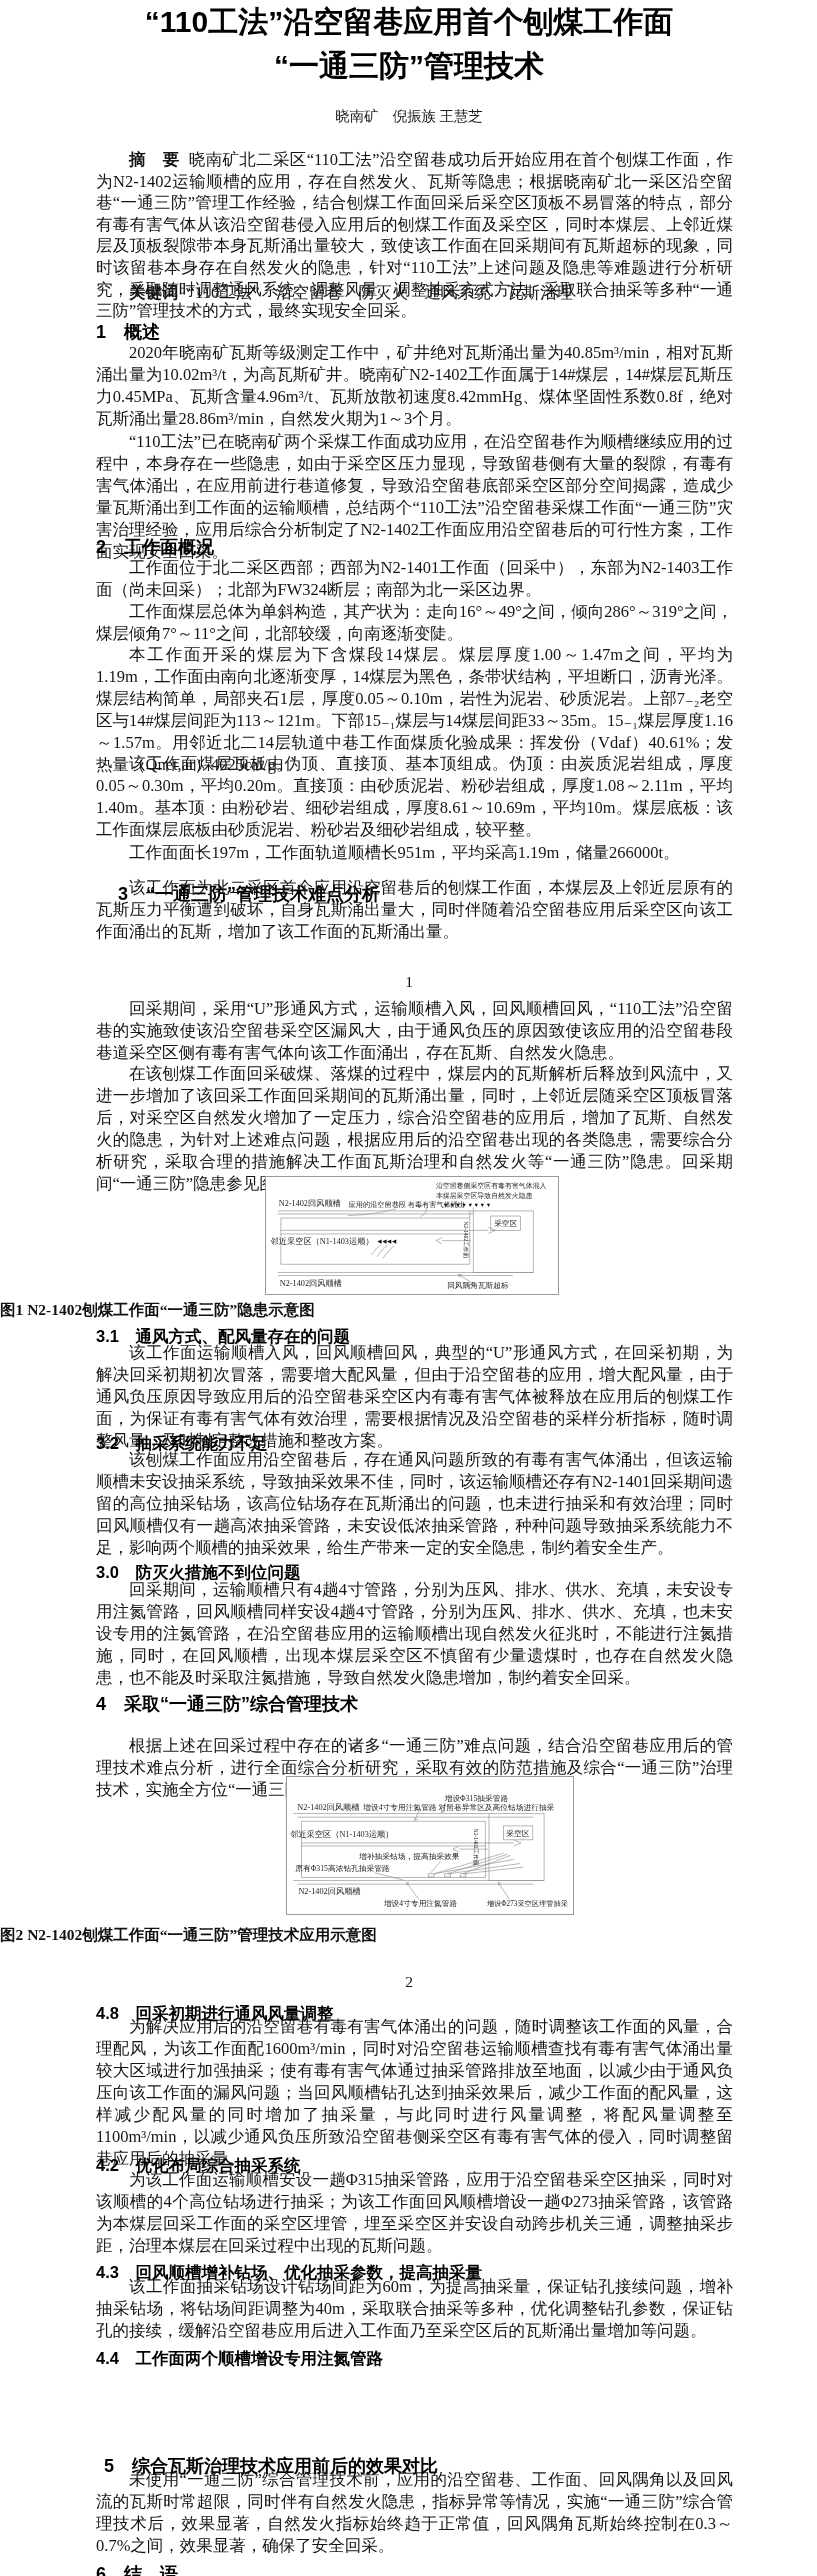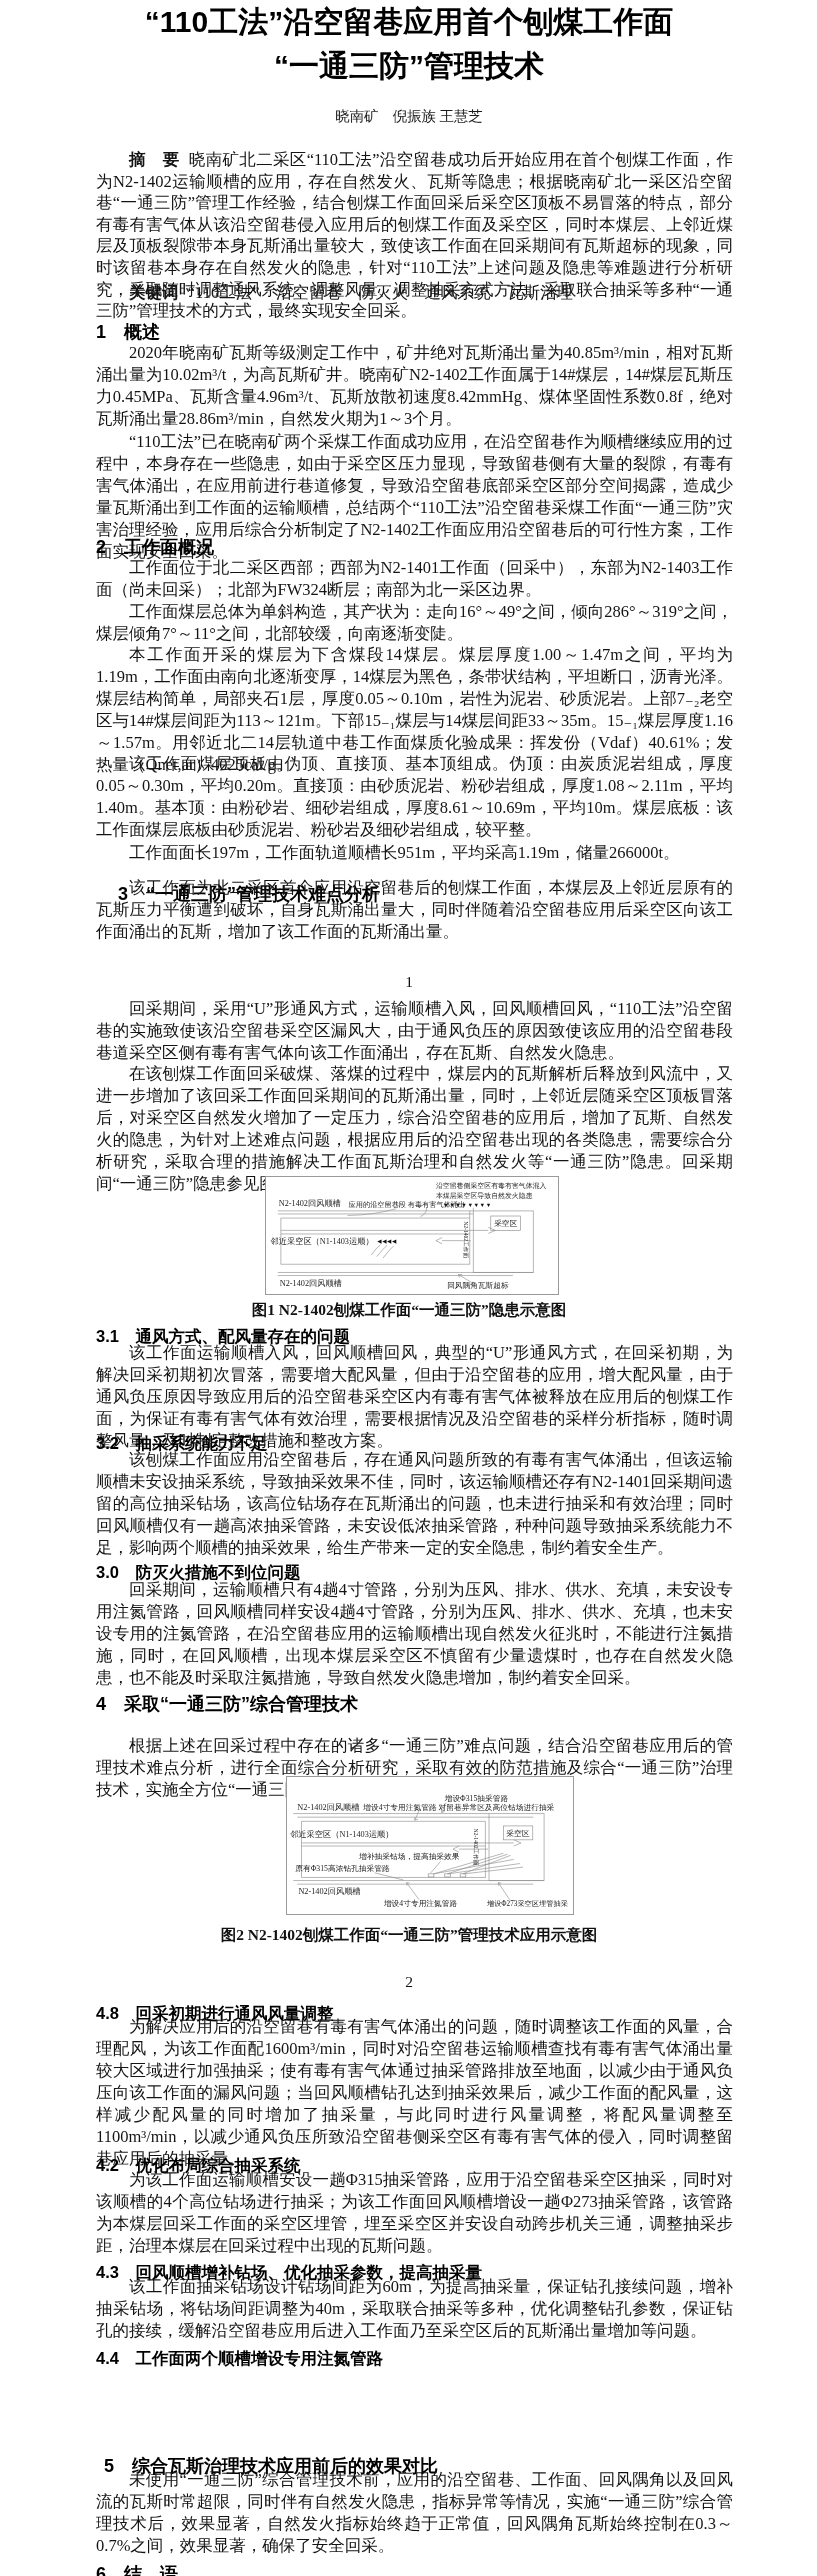--- a/index.html
+++ b/index.html
@@ -10,21 +10,21 @@
   .authors{position:absolute;left:0;width:100%;text-align:center;font-size:14.4px;color:#1a1a1a;}
   .para{position:absolute;left:96px;width:637px;font-size:16.5px;line-height:22px;
         text-align:justify;text-indent:33px;color:#141414;}
   .blabel{font-weight:bold;font-family:"Liberation Sans","DejaVu Sans",sans-serif;margin-right:9.3px;margin-top:24px;}
   .h1{position:absolute;left:96px;width:637px;font-size:18px;font-weight:bold;
       font-family:"Liberation Sans","DejaVu Sans",sans-serif;color:#000;}
   .h2{position:absolute;left:96px;width:637px;font-size:16.5px;font-weight:bold;
       font-family:"Liberation Sans","DejaVu Sans",sans-serif;color:#000000;}
   .pagenum{position:absolute;left:0;width:100%;text-align:center;font-size:15.5px;color:#111;}
   .figbox{position:absolute;border:0.5px solid #9a9a9a;background:#fff;}
-  .figcaption{position:absolute;left:0;width:100%;text-align:center;font-size:15.5px;font-weight:bold;
+  .figcaption{position:absolute;left:0;width:100%;font-size:15.5px;font-weight:bold;
               font-family:"Liberation Serif","DejaVu Serif",serif;color:#111;}
   svg line, svg path, svg rect, svg polyline{stroke:#8a8a8a;stroke-width:1.2;fill:none;}
   svg text{font-family:"Liberation Serif","DejaVu Serif",serif;fill:#222;stroke:none;}
   svg .arrowtxt{letter-spacing:1px;fill:#111;}
 </style>
 </head>
 <body>
 
 <div class="page">
 

